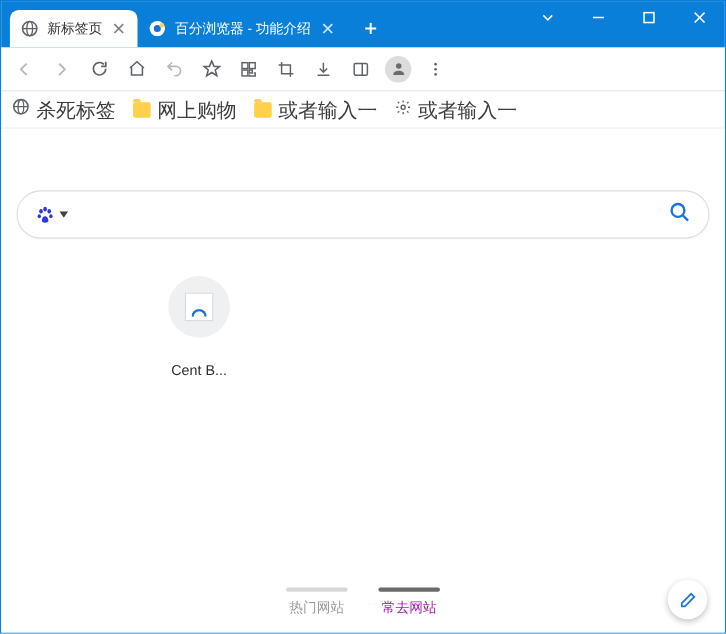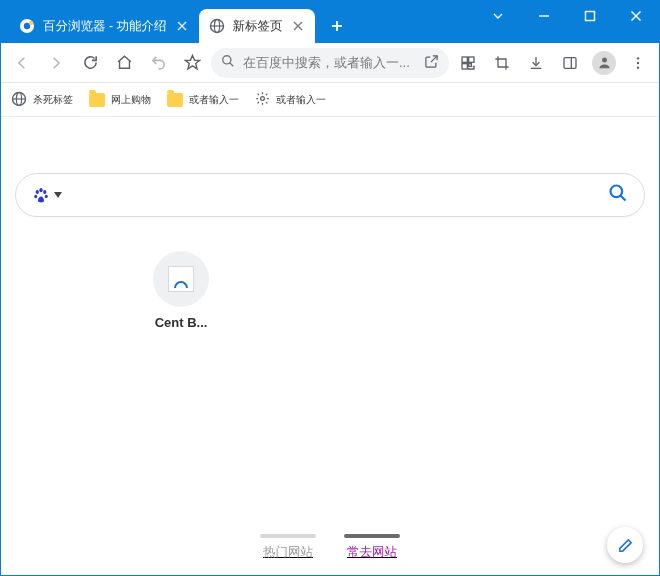--- a/index.html
+++ b/index.html
@@ -21,86 +21,86 @@
 
   
   .toolbar { height: 40px; display: flex; align-items: center; padding: 0 6px; gap: 4px; border-bottom: 1px solid #e6e6e6; }
   .tbtn { width: 30px; height: 30px; display: flex; align-items: center; justify-content: center; color: #5f6368; border-radius: 50%; cursor: pointer; }
   .tbtn.disabled { color: #b8b8b8; }
   .omnibox { flex: 1; height: 30px; background: #f1f3f4; border-radius: 15px; display: flex; align-items: center; padding: 0 10px; gap: 8px; color: #5f6368; font-size: 13px; }
   .omnibox .ph { color: #7a7a7a; white-space: nowrap; overflow: hidden; text-overflow: ellipsis; flex: 1; }
   .avatar { width: 24px; height: 24px; background: #dcdcdc; border-radius: 50%; display: flex; align-items: center; justify-content: center; }
 
   
-  .bmbar { height: 34px; display: flex; align-items: center; padding: 0 10px; gap: 16px; font-size: 10px; border-bottom: 1px solid #ececec; }
+  .bmbar { height: 34px; display: flex; align-items: center; padding: 0 10px; gap: 16px; font-size: 18px; border-bottom: 1px solid #ececec; }
   .bm { display: flex; align-items: center; gap: 6px; color: #3c3c3c; cursor: pointer; }
   .folder-icon { width: 16px; height: 14px; background: #ffd04c; border-radius: 2px; position: relative; }
   .folder-icon::before { content: ""; position: absolute; top: -3px; left: 0; width: 7px; height: 3px; background: #ffd04c; border-radius: 2px 2px 0 0; }
 
   
   .content { position: relative; height: calc(576px - 42px - 40px - 34px); background: #fff; }
   .searchbox { position: absolute; left: 14px; right: 14px; top: 56px; height: 44px; border: 1px solid #dcdcdc; border-radius: 22px; display: flex; align-items: center; padding: 0 16px; gap: 10px; box-shadow: 0 1px 2px rgba(0,0,0,.03); }
   .searchbox .engine { display: flex; align-items: center; gap: 4px; cursor: pointer; }
   .searchbox .spacer { flex: 1; }
   .searchbox .go { color: #1a73e8; cursor: pointer; }
 
   .shortcuts { position: absolute; top: 134px; left: 130px; display: flex; gap: 24px; }
-  .shortcut { width: 100px; display: flex; flex-direction: column; align-items: center; gap: 8px; cursor: pointer; font-weight: bold; }
+  .shortcut { width: 100px; display: flex; flex-direction: column; align-items: center; gap: 22px; cursor: pointer; }
   .short-circle { width: 56px; height: 56px; background: #eef0f2; border-radius: 50%; display: flex; align-items: center; justify-content: center; }
   .doc-thumb { width: 26px; height: 26px; background: #fff; border: 1px solid #d8d8d8; display: flex; align-items: flex-end; justify-content: center; padding-bottom: 3px; }
   .doc-thumb .arc { width: 14px; height: 7px; border: 2px solid #1a6fd6; border-bottom: none; border-radius: 14px 14px 0 0; }
   .short-label { font-size: 13px; color: #303030; white-space: nowrap; overflow: hidden; text-overflow: ellipsis; max-width: 80px; }
 
-  .bottom-tabs { position: absolute; bottom: 16px; left: 0; right: 0; display: flex; justify-content: center; gap: 28px; text-decoration: underline; }
+  .bottom-tabs { position: absolute; bottom: 16px; left: 0; right: 0; display: flex; justify-content: center; gap: 28px; }
   .btab { display: flex; flex-direction: column; align-items: center; gap: 6px; font-size: 12.5px; cursor: pointer; }
   .btab .bar { width: 56px; height: 4px; border-radius: 2px; }
   .btab.inactive .bar { background: #d7d7d7; }
   .btab.inactive .lbl { color: #9a9a9a; }
   .btab.active .bar { background: #6b6b6b; }
   .btab.active .lbl { color: #a21caf; }
 
   .fab { position: absolute; right: 16px; bottom: 14px; width: 36px; height: 36px; border-radius: 50%; background: #fff; box-shadow: 0 2px 6px rgba(0,0,0,.25); display: flex; align-items: center; justify-content: center; color: #1a73e8; cursor: pointer; }
 </style>
 </head>
 <body>
 
 <div class="titlebar">
   <div class="tabs">
+    <div class="tab active">
+      <span class="favicon">
+        <svg viewBox="0 0 16 16">
+            <circle cx="8" cy="8" r="6.5" fill="none" stroke="#5f6368" stroke-width="1.4"></circle>
+            <ellipse cx="8" cy="8" rx="2.6" ry="6.5" fill="none" stroke="#5f6368" stroke-width="1.2"></ellipse>
+            <line x1="1.5" y1="8" x2="14.5" y2="8" stroke="#5f6368" stroke-width="1.2"></line>
+          </svg>
+      </span>
+      <span class="title">新标签页</span>
+      <span class="close">
+        <svg viewBox="0 0 14 14" stroke="#5f6368" stroke-width="1.6">
+            <line x1="3" y1="3" x2="11" y2="11"></line>
+            <line x1="11" y1="3" x2="3" y2="11"></line>
+          </svg>
+      </span>
+    </div>
     <div class="tab inactive">
       <span class="favicon">
         <svg viewBox="0 0 16 16">
             <circle cx="8" cy="8" r="7" fill="#fff"></circle>
             <circle cx="8" cy="8" r="3.2" fill="#1a6fd6"></circle>
             <circle cx="12" cy="5" r="2.2" fill="#ffd04c"></circle>
           </svg>
       </span>
       <span class="title">百分浏览器 - 功能介绍</span>
       <span class="close">
         <svg viewBox="0 0 14 14" stroke="#fff" stroke-width="1.6">
             <line x1="3" y1="3" x2="11" y2="11"></line>
             <line x1="11" y1="3" x2="3" y2="11"></line>
           </svg>
       </span>
     </div>
-    <div class="tab active">
-      <span class="favicon">
-        <svg viewBox="0 0 16 16">
-            <circle cx="8" cy="8" r="6.5" fill="none" stroke="#5f6368" stroke-width="1.4"></circle>
-            <ellipse cx="8" cy="8" rx="2.6" ry="6.5" fill="none" stroke="#5f6368" stroke-width="1.2"></ellipse>
-            <line x1="1.5" y1="8" x2="14.5" y2="8" stroke="#5f6368" stroke-width="1.2"></line>
-          </svg>
-      </span>
-      <span class="title">新标签页</span>
-      <span class="close">
-        <svg viewBox="0 0 14 14" stroke="#5f6368" stroke-width="1.6">
-            <line x1="3" y1="3" x2="11" y2="11"></line>
-            <line x1="11" y1="3" x2="3" y2="11"></line>
-          </svg>
-      </span>
-    </div>
     <div class="newtab-btn">
       <svg width="14" height="14" viewBox="0 0 14 14" stroke="#fff" stroke-width="1.8">
           <line x1="7" y1="2" x2="7" y2="12"></line>
           <line x1="2" y1="7" x2="12" y2="7"></line>
         </svg>
     </div>
   </div>
   <div class="win-controls">
     <div class="win-btn">
         <svg viewBox="0 0 12 12" fill="none" stroke="#fff" stroke-width="1.4">
@@ -154,32 +154,20 @@
         <path d="M9 14 4 9l5-5"></path>
         <path d="M4 9h10a6 6 0 0 1 0 12h-2"></path>
       </svg>
     </div>
   <div class="tbtn">
       <svg width="17" height="17" viewBox="0 0 24 24" fill="none" stroke="currentColor" stroke-width="2">
         <polygon points="12,2 15,9 22,9 16.5,13.5 18.5,21 12,16.8 5.5,21 7.5,13.5 2,9 9,9"></polygon>
       </svg>
     </div>
 
-  <div class="omnibox">
-    <span><svg width="14" height="14" viewBox="0 0 24 24" fill="none" stroke="#7a7a7a" stroke-width="2.4">
-          <circle cx="10" cy="10" r="7"></circle>
-          <line x1="21" y1="21" x2="15" y2="15"></line>
-        </svg></span>
-    <span class="ph">在百度中搜索，或者输入一...</span>
-    <span><svg width="15" height="15" viewBox="0 0 24 24" fill="none" stroke="#5f6368" stroke-width="2">
-          <path d="M14 3h7v7"></path>
-          <path d="M21 3 11 13"></path>
-          <path d="M19 14v5a2 2 0 0 1-2 2H5a2 2 0 0 1-2-2V7a2 2 0 0 1 2-2h5"></path>
-        </svg></span>
-  </div>
 
   <div class="tbtn">
       <svg width="16" height="16" viewBox="0 0 24 24" fill="none" stroke="currentColor" stroke-width="2">
         <rect x="3" y="3" width="8" height="8"></rect>
         <rect x="13" y="3" width="8" height="8"></rect>
         <rect x="3" y="13" width="8" height="8"></rect>
         <path d="M13 13h4v4h-4zM19 17h2v4h-8v-2"></path>
       </svg>
     </div>
   <div class="tbtn">

